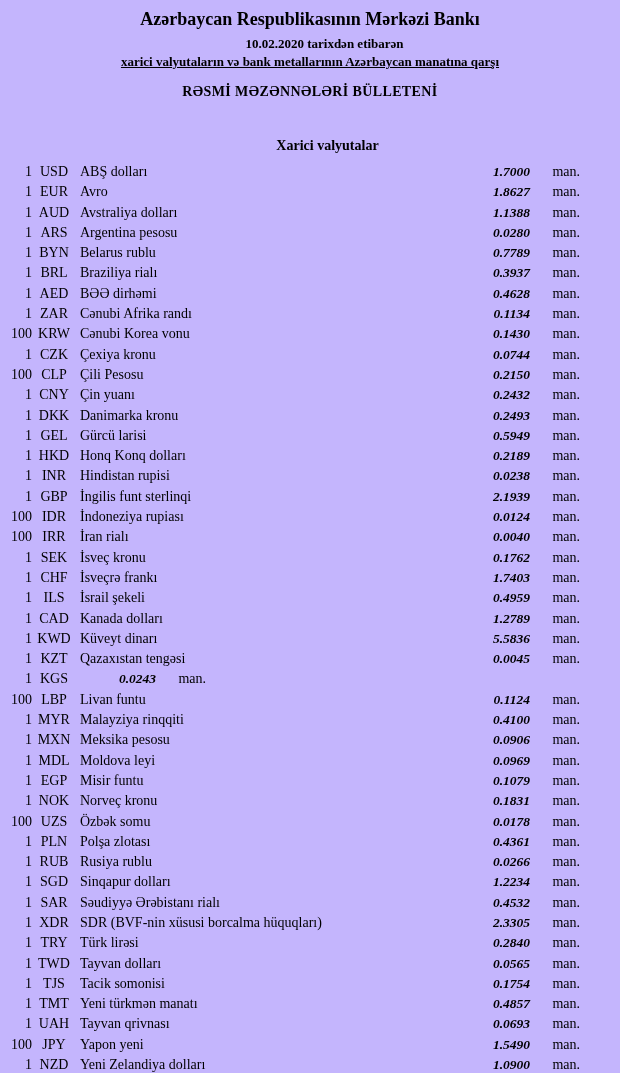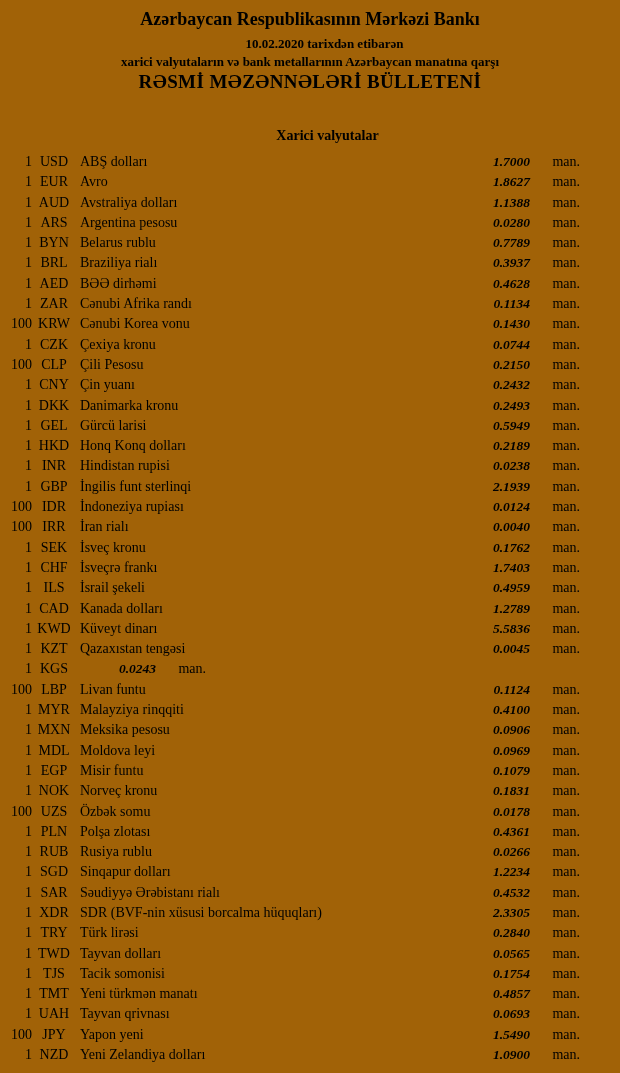--- a/index.html
+++ b/index.html
@@ -8,21 +8,21 @@
     background: #ffffff;
     color: #000000;
     font-family: "Liberation Serif", "DejaVu Serif", serif;
   }
   .page {
     width: 620px;
     height: 1073px;
     box-sizing: border-box;
     padding-top: 8px;
     overflow: hidden;
-    background: #a16207;
+    background: #c4b5fd;
   }
   .title {
     text-align: center;
     font-weight: bold;
     font-size: 18px;
     line-height: 22px;
   }
   .date-line {
     text-align: center;
     font-weight: bold;
@@ -30,27 +30,28 @@
     line-height: 16px;
     margin-top: 6px;
     padding-left: 29px;
   }
   .subtitle {
     text-align: center;
     font-weight: bold;
     font-size: 13px;
     line-height: 16px;
     margin-top: 2px;
+    text-decoration: underline;
   }
   .bulletin {
     text-align: center;
     font-weight: bold;
-    font-size: 19px;
+    font-size: 14px;
     line-height: 18px;
-    margin-top: 3px;
+    margin-top: 13px;
     letter-spacing: 0.4px;
   }
   .section-title {
     text-align: center;
     font-weight: bold;
     font-size: 14px;
     line-height: 17px;
     margin-top: 36px;
     padding-left: 35px;
   }

